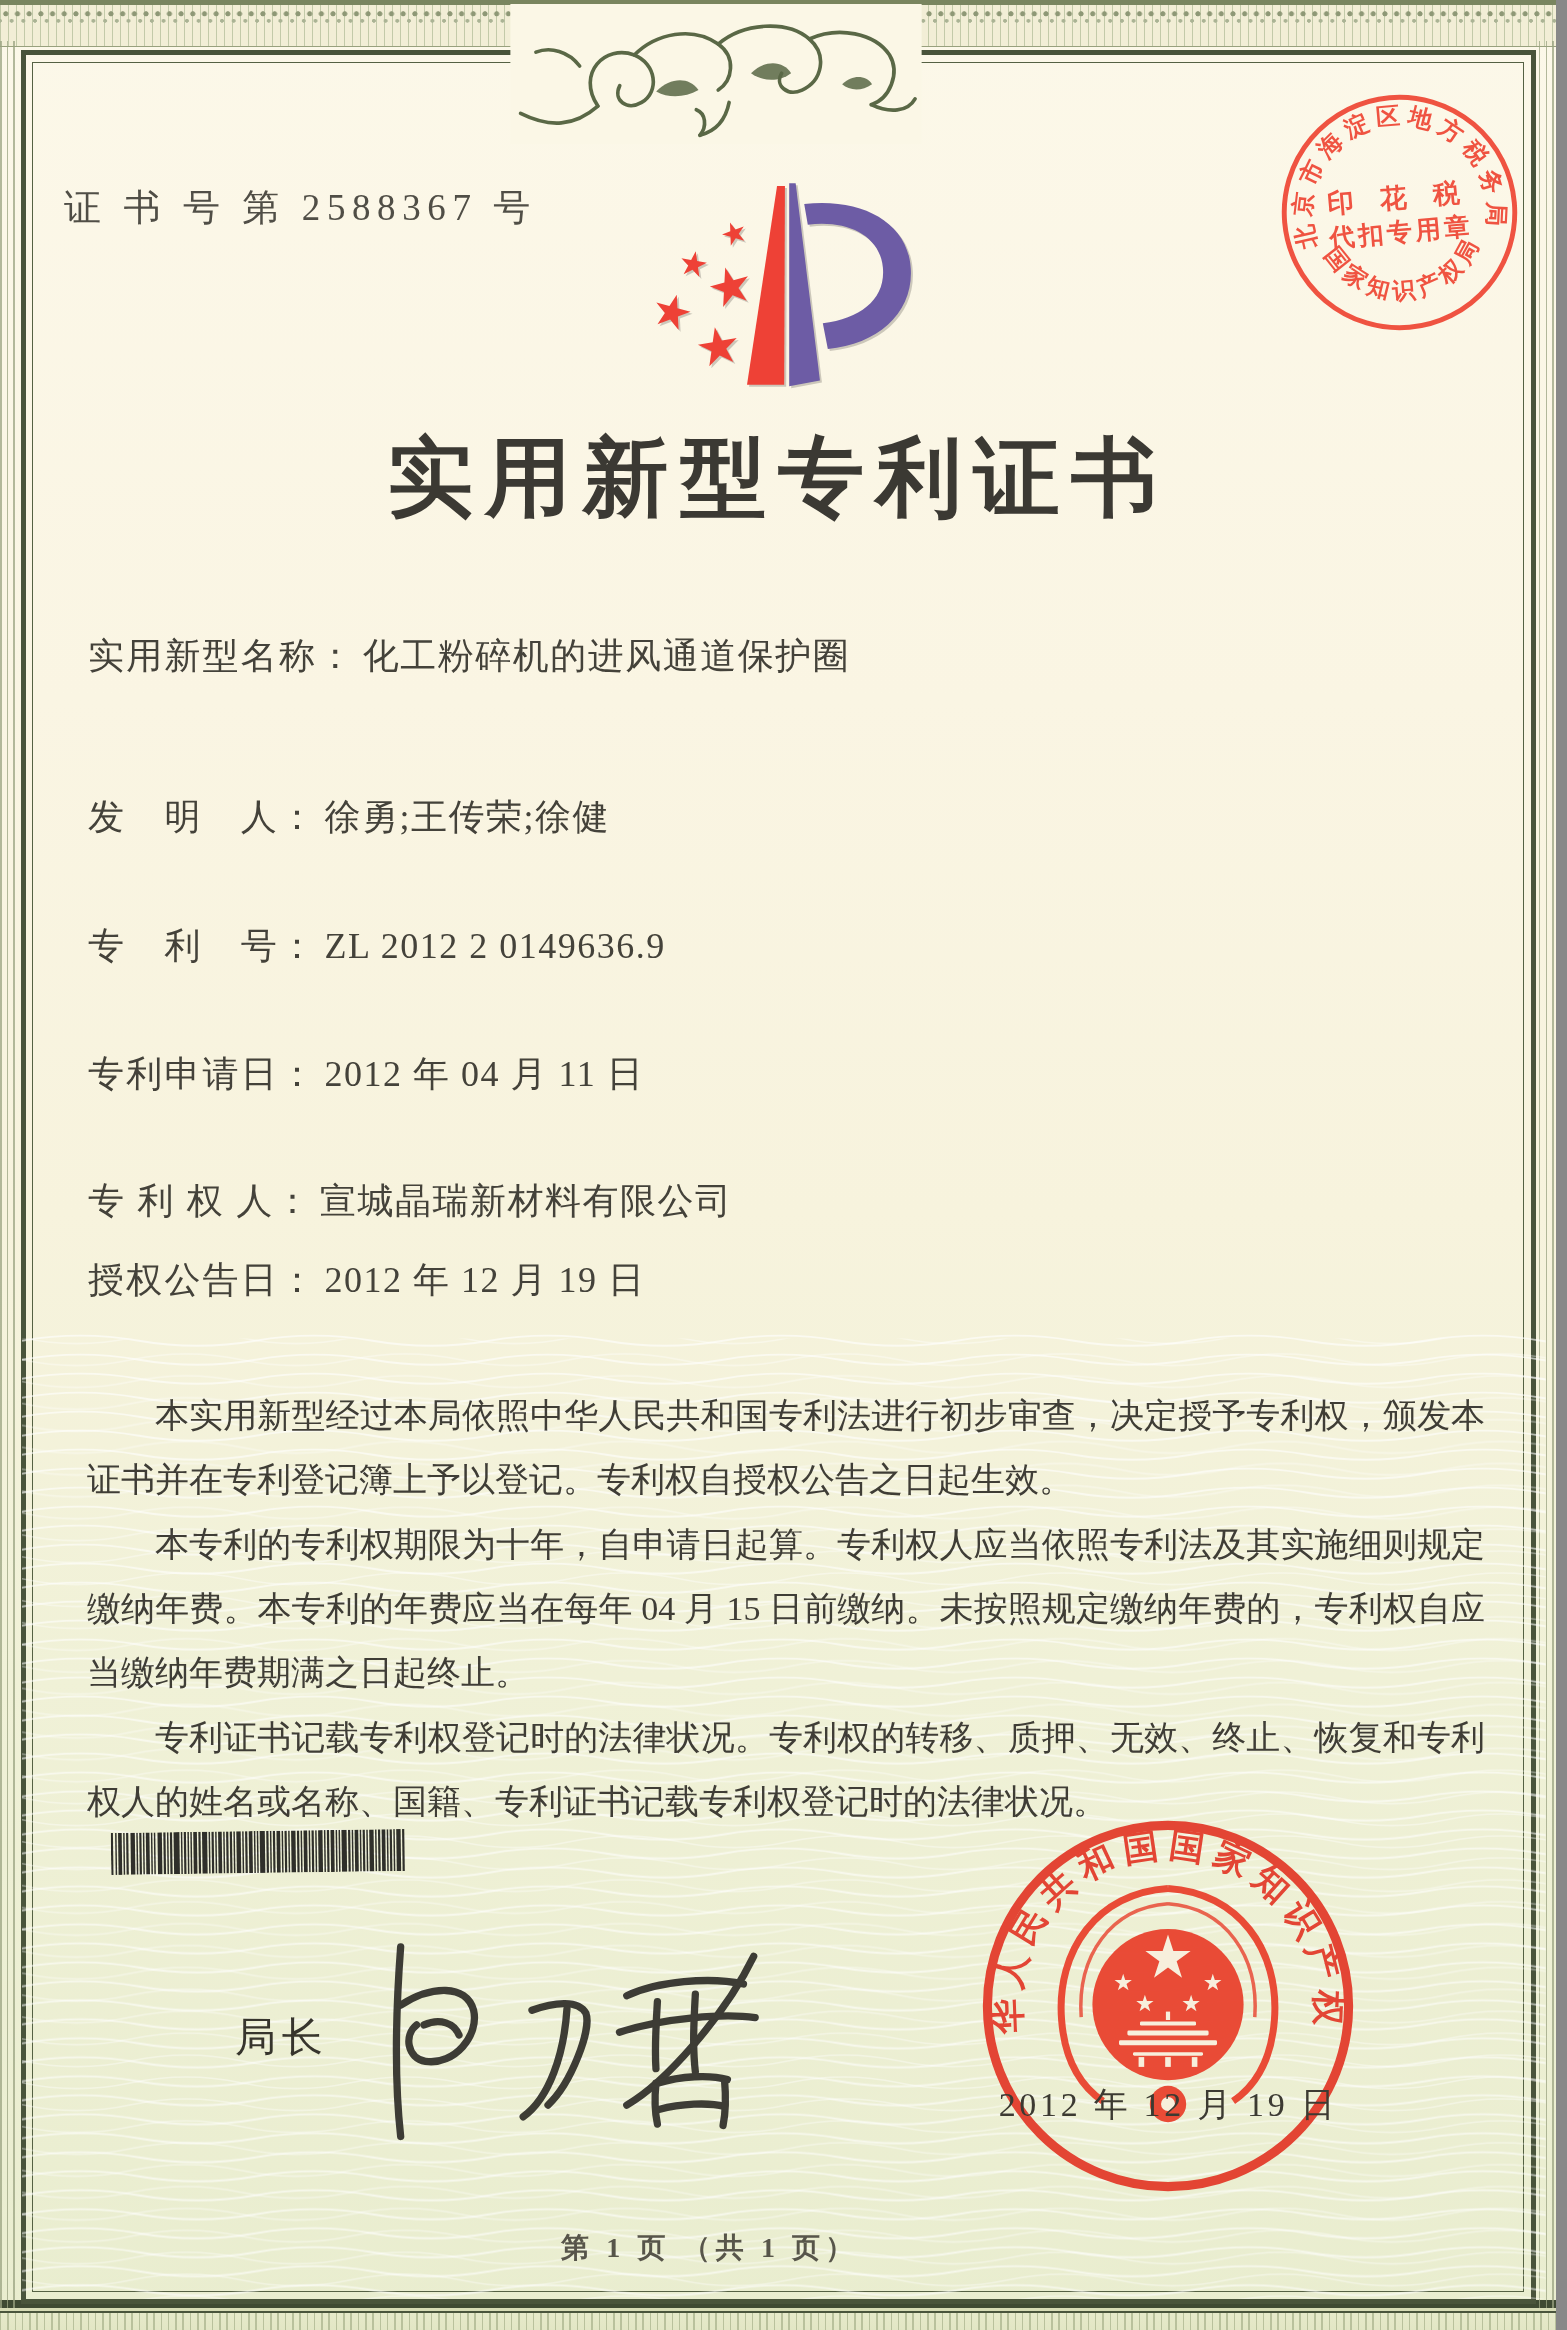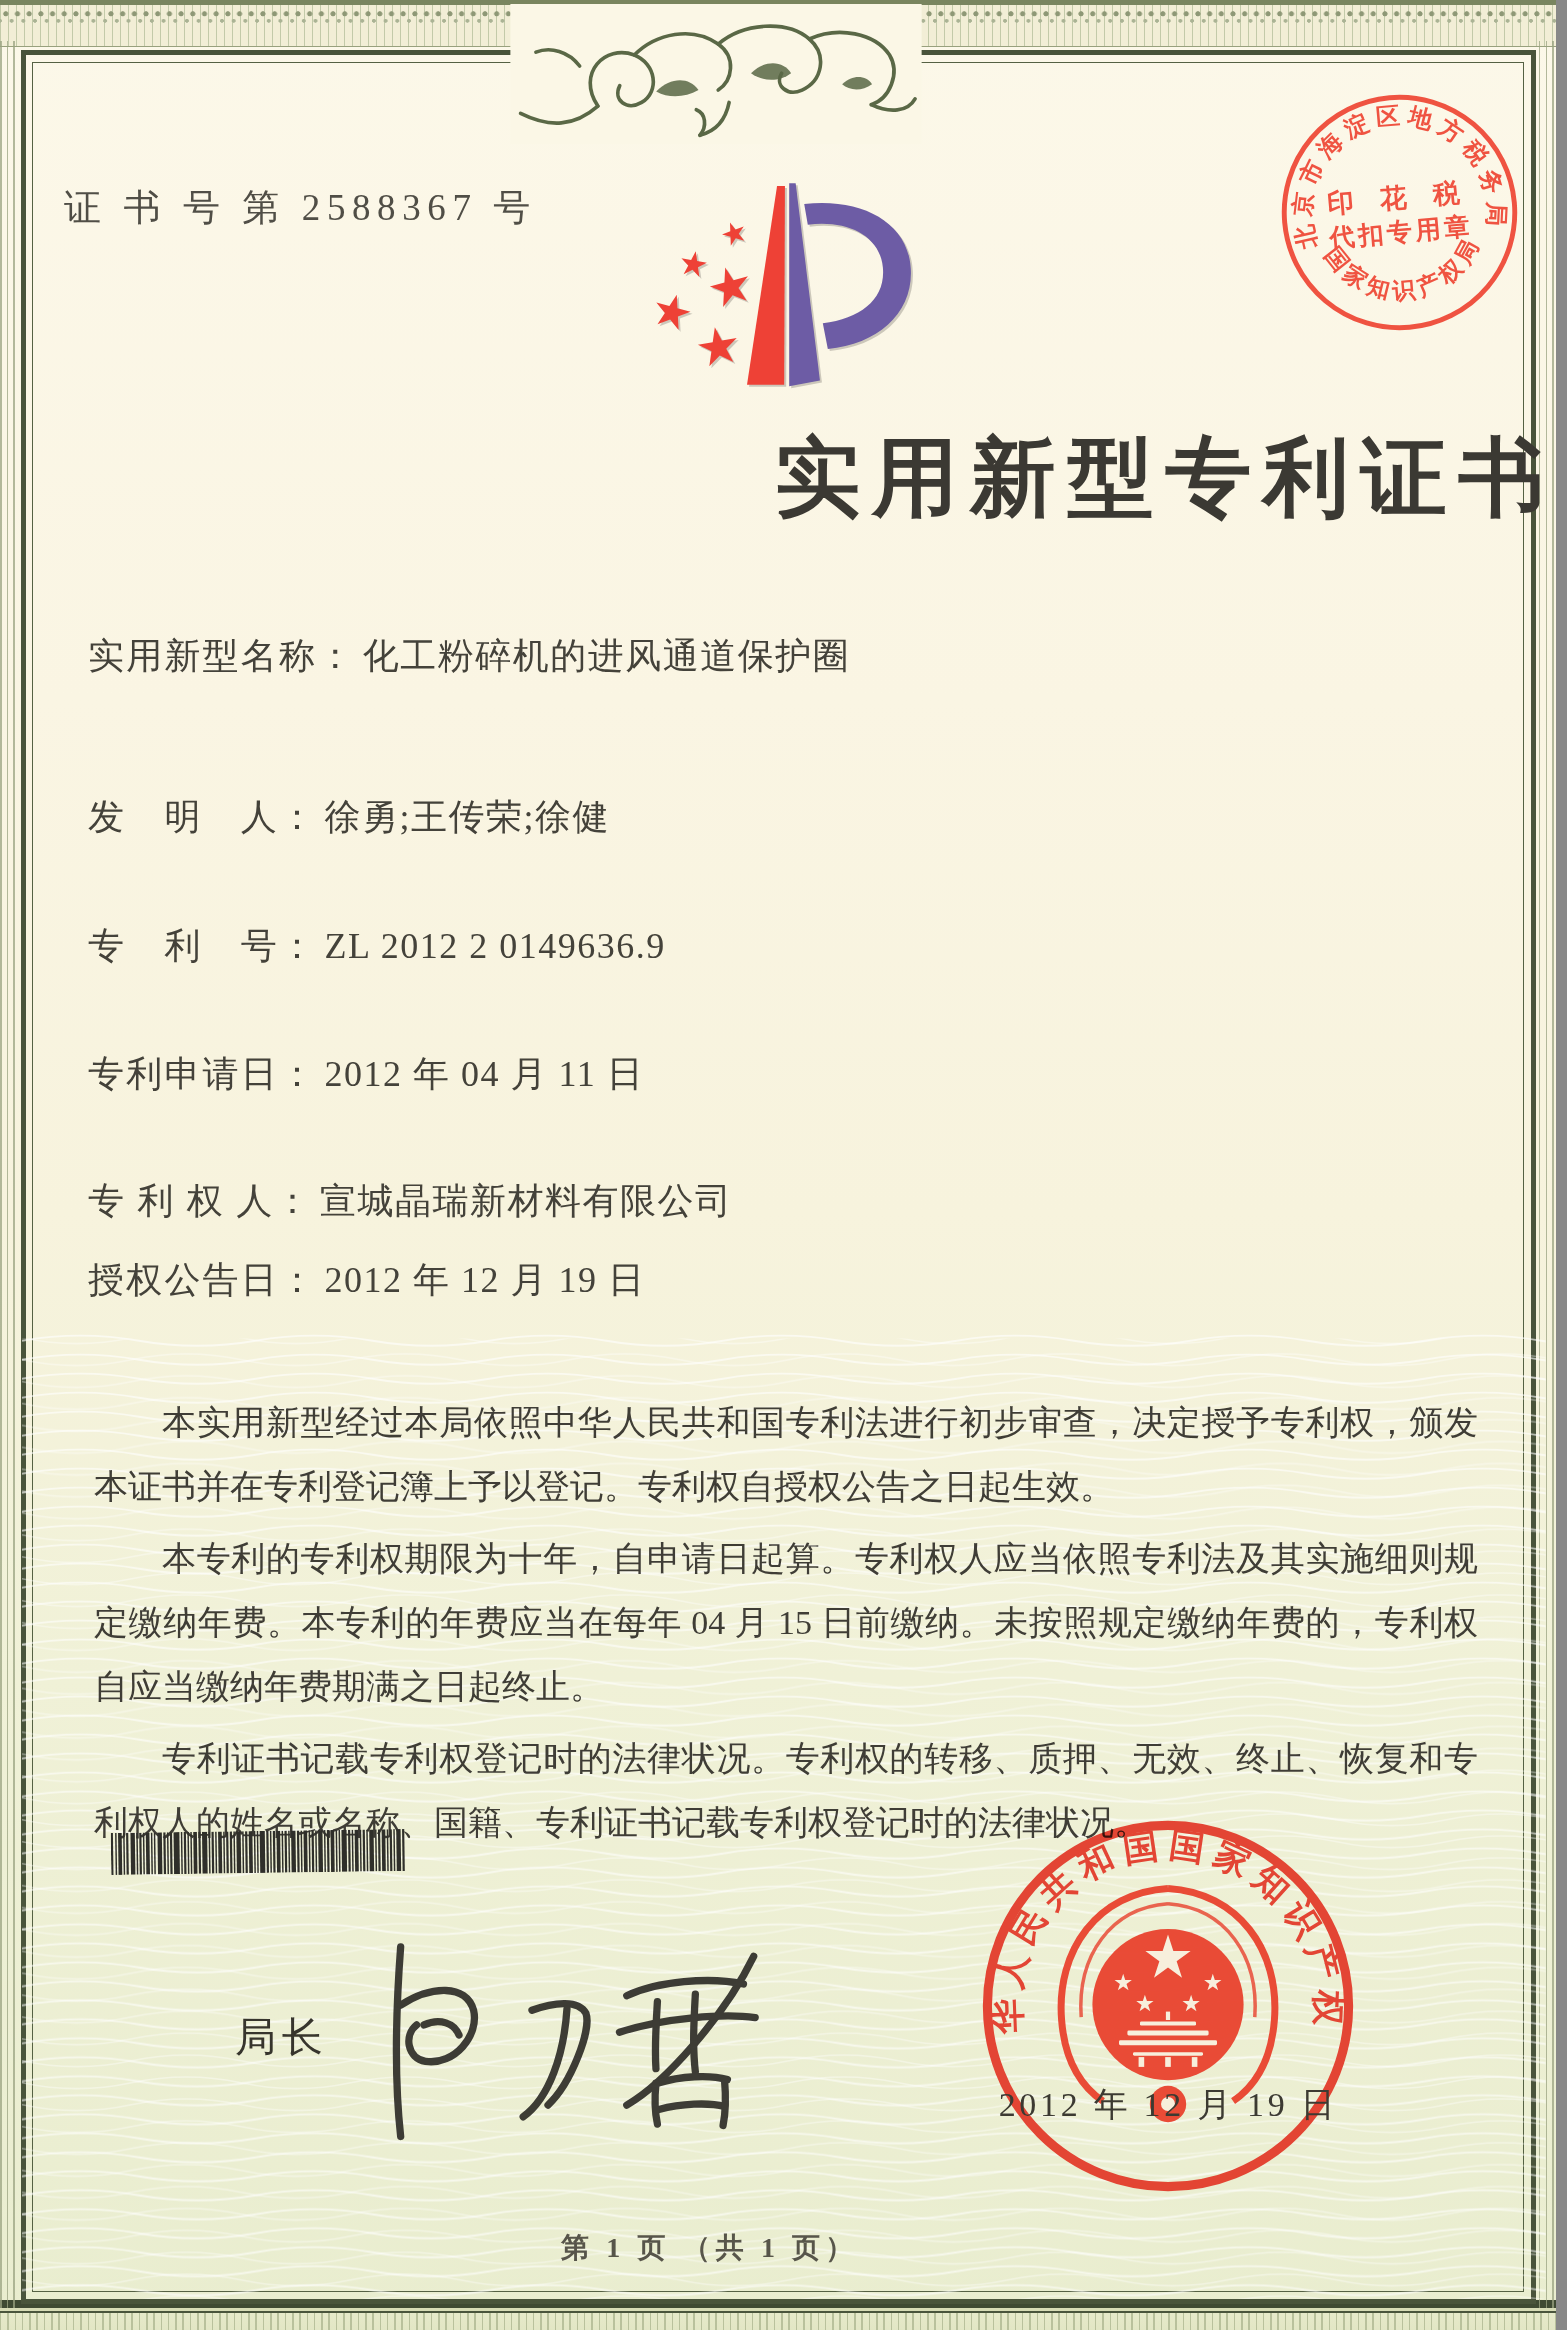--- a/index.html
+++ b/index.html
@@ -35,27 +35,27 @@
   .frame-inner{position:absolute;left:6.6px;right:6.6px;top:6.6px;bottom:6.6px;border:1.5px solid #556143;}
   
   .waves{position:absolute;left:22px;right:22px;top:1329px;height:970px;z-index:2;}
   
   .ornament{position:absolute;left:510px;top:4.4px;width:412px;height:140px;z-index:3;}
   
   .content{position:absolute;inset:0;z-index:4;color:#46443c;}
   .cert-no{position:absolute;left:64px;top:183px;font-size:37px;letter-spacing:6.6px;color:#504e46;}
   .logo{position:absolute;left:640px;top:136px;width:307px;height:286px;filter:drop-shadow(2.9px 2.9px 0 rgba(128,124,116,.38));}
   .tax-stamp{position:absolute;left:1273px;top:86px;width:253px;height:253px;transform:rotate(-5deg);opacity:.95;mix-blend-mode:multiply;}
-  .title{position:absolute;left:0;right:0;top:420px;text-align:right;font-size:86px;font-weight:700;letter-spacing:11.7px;color:#3b3933;}
+  .title{position:absolute;left:0;right:0;top:420px;text-align:center;font-size:86px;font-weight:700;letter-spacing:11.7px;color:#3b3933;}
   .field{position:absolute;left:88px;white-space:pre;font-size:36px;color:#44423a;}
   .field .lab{letter-spacing:2.2px;}
   .field .val{margin-left:7.3px;letter-spacing:1.5px;}
   .f0{top:632px}.f1{top:793px}.f2{top:922px}.f3{top:1050px}.f4{top:1177px}.f5{top:1256px}
   .body-text{position:absolute;left:86px;top:1383px;width:1400px;font-size:34px;line-height:64px;text-align:justify;color:#3f3d36;}
-  .body-text p{margin:8px;text-indent:2em;}
+  .body-text p{margin:1px;text-indent:2em;}
   .barcode{position:absolute;left:111px;top:1831px;width:295px;height:42px;transform:rotate(-0.8deg);}
   .signer-label{position:absolute;left:235px;top:2010px;font-size:41px;letter-spacing:5.8px;color:#37352d;text-align:right;}
   .signature{position:absolute;left:314px;top:1914px;width:468px;height:248px;}
   .office-seal{position:absolute;left:972px;top:1810px;width:392px;height:392px;mix-blend-mode:multiply;opacity:.96;}
   .seal-date{position:absolute;left:964px;top:2082px;width:409px;text-align:center;font-size:34px;letter-spacing:3.7px;color:#3c3a32;z-index:5;}
   .footer{position:absolute;left:561px;top:2229px;font-size:28px;letter-spacing:5.1px;color:#57554a;font-weight:bold;}
   svg{display:block}
 </style>
 </head>
 <body>

